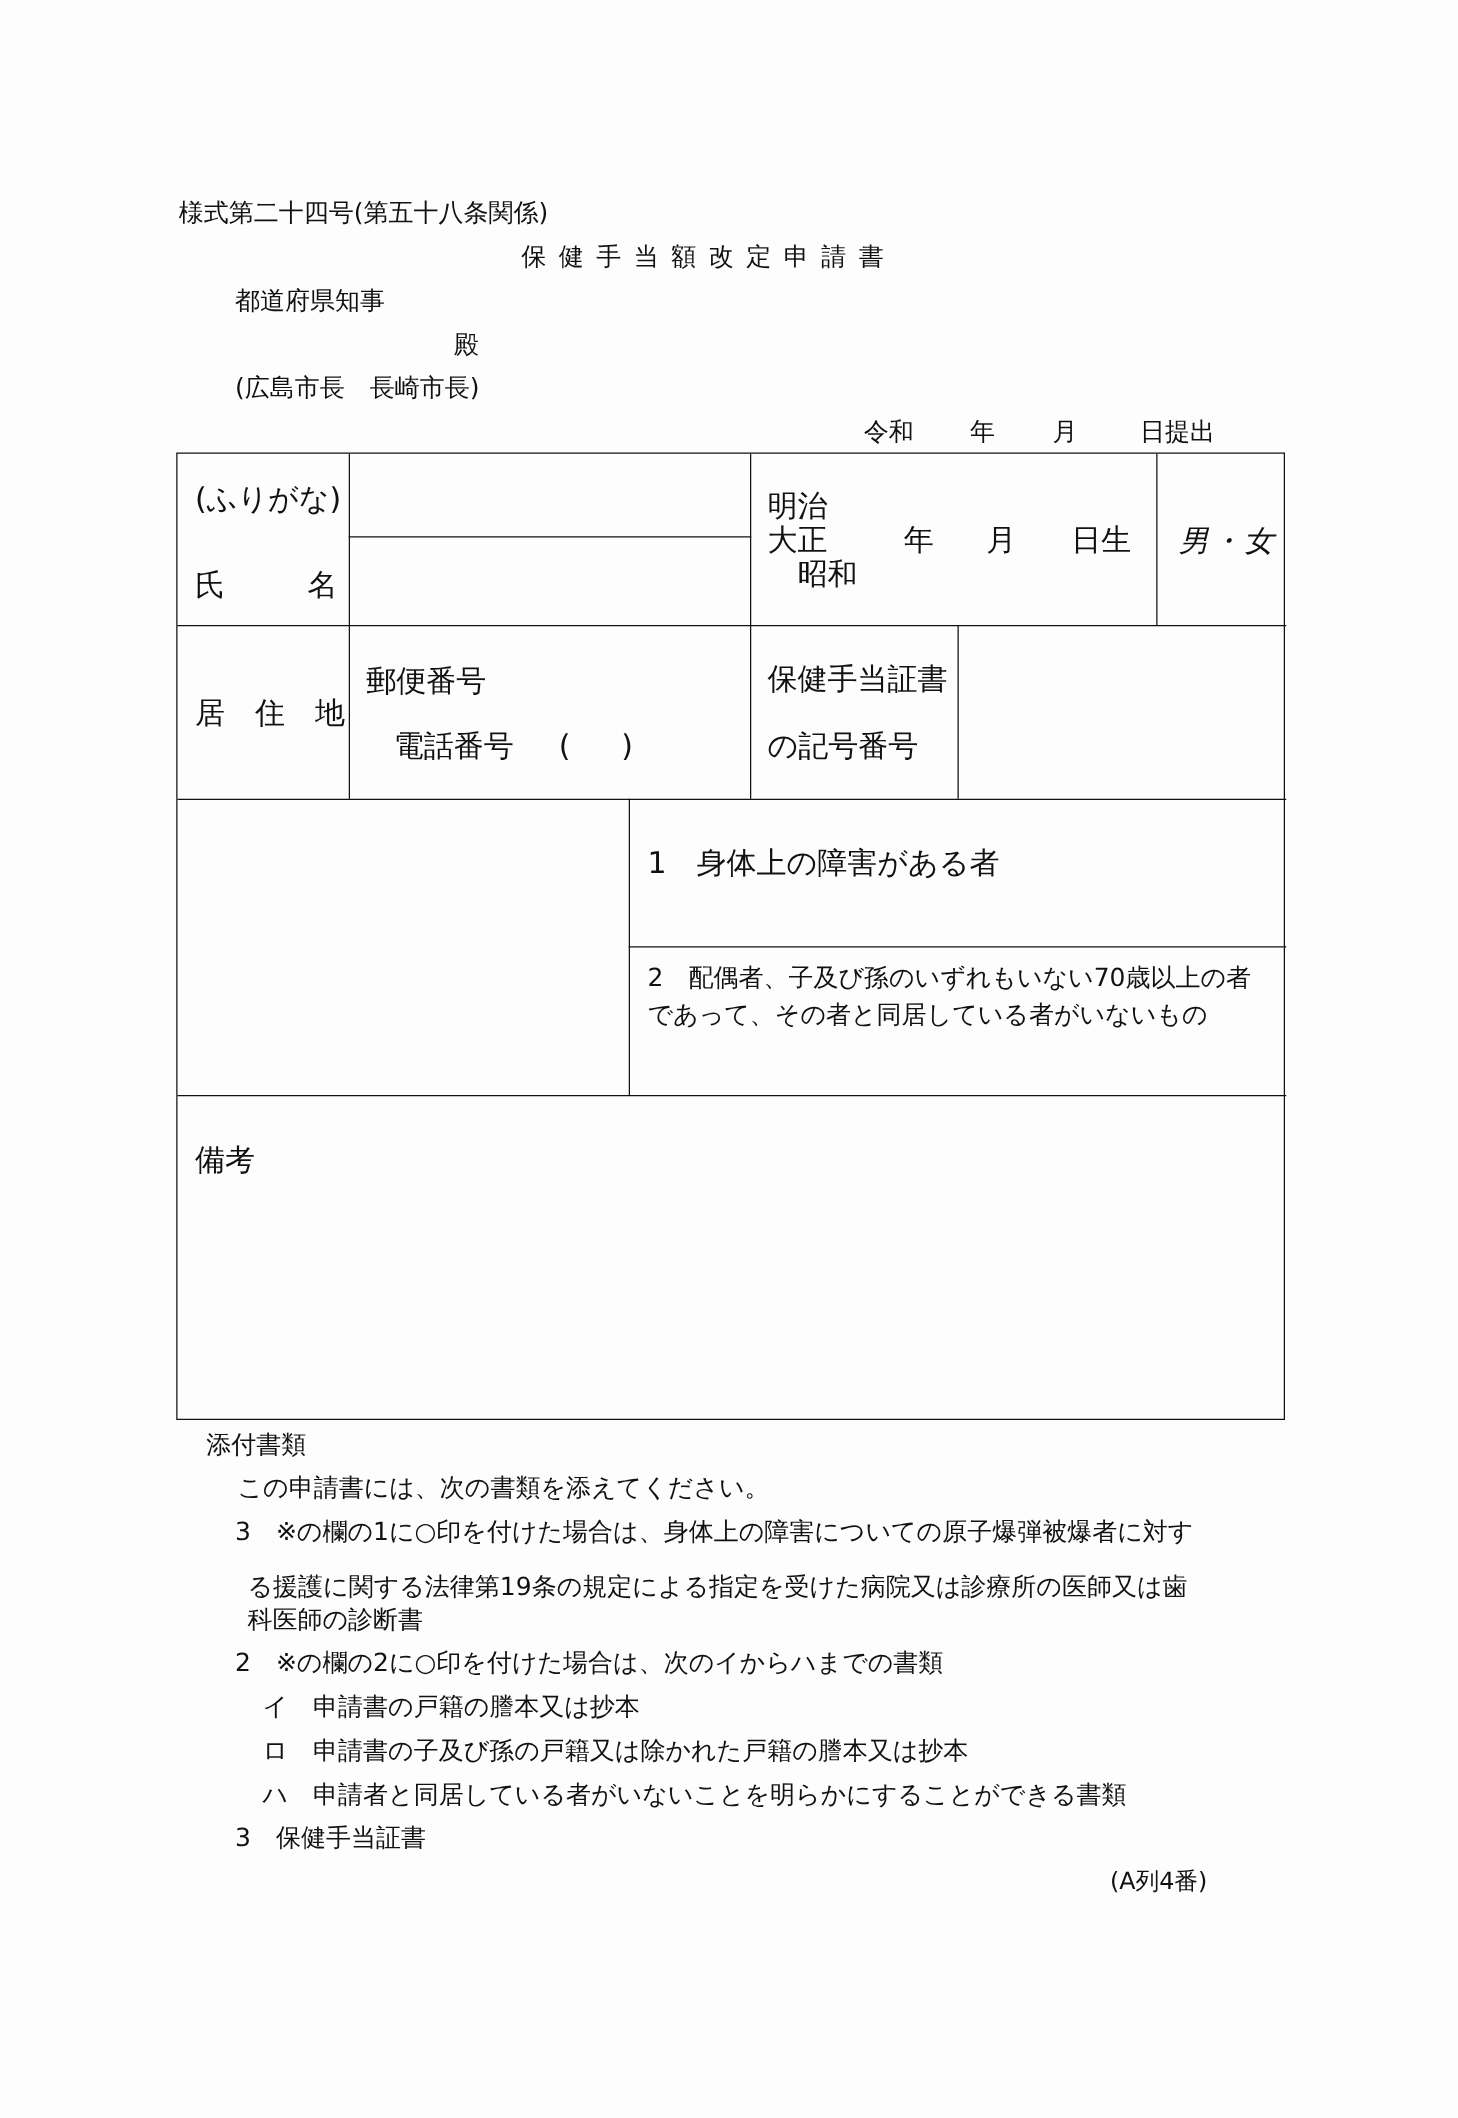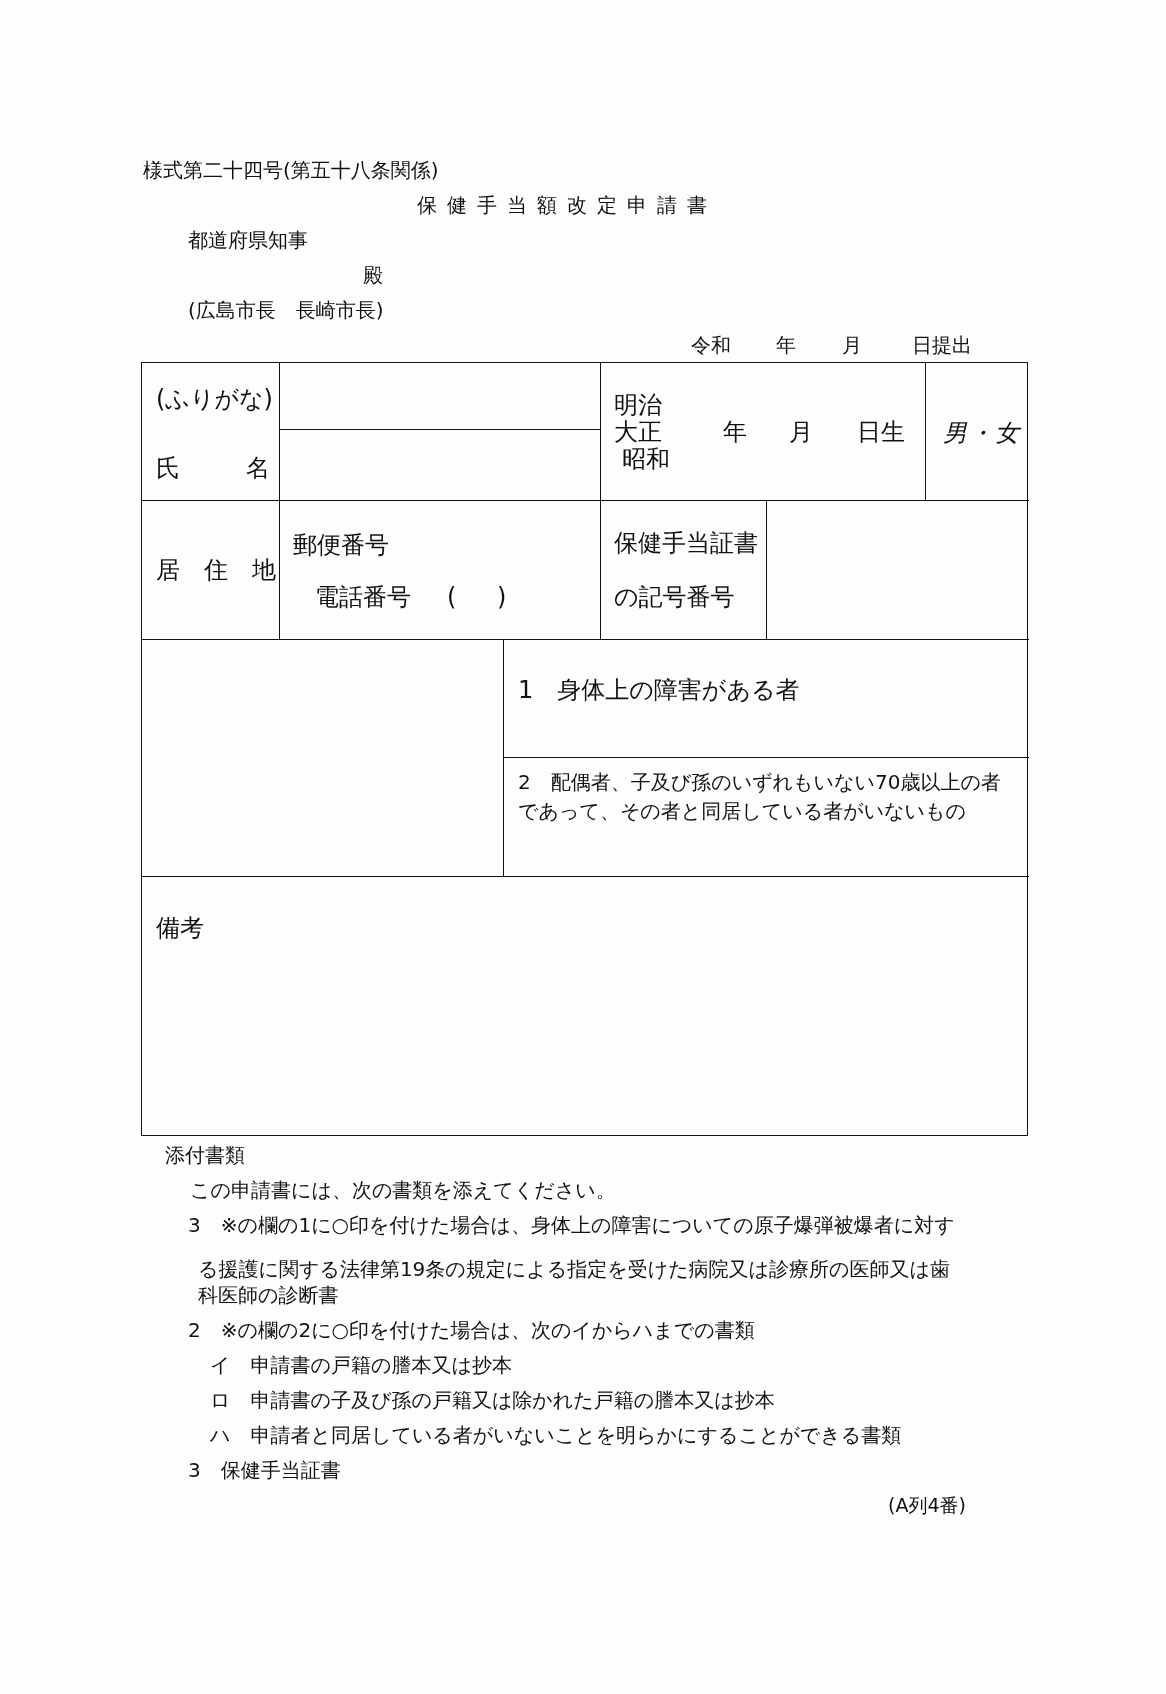--- a/index.html
+++ b/index.html
@@ -45,21 +45,21 @@
   <div class="vl" style="left:361px;top:276px;height:237px;"></div>
 
   <div class="cell-text" style="left:14px;top:24px;">(ふりがな)</div>
   <div class="cell-text" style="left:14px;top:93px;">氏</div>
   <div class="cell-text" style="left:104px;top:93px;">名</div>
   <div style="position:absolute;left:140px;top:2px;width:316px;height:62px;"></div>
   <div style="position:absolute;left:140px;top:70px;width:316px;height:64px;"></div>
 
   <div class="cell-text" style="left:472px;top:30px;">明治</div>
   <div class="cell-text" style="left:472px;top:57px;">大正</div>
-  <div class="cell-text" style="left:480px;top:84px;">昭和</div>
+  <div class="cell-text" style="left:496px;top:84px;">昭和</div>
   <div class="cell-text" style="left:581px;top:57px;">年</div>
   <div class="cell-text" style="left:647px;top:57px;">月</div>
   <div class="cell-text" style="left:715px;top:57px;">日生</div>
   <div class="cell-text" style="left:801px;top:58px;letter-spacing:2px;font-style:italic;">男・女</div>
 
   <div class="cell-text" style="left:14px;top:195px;">
     <span>居</span><span style="display:inline-block;width:24px"></span><span>住</span><span style="display:inline-block;width:24px"></span><span>地</span>
   </div>
   <div class="cell-text" style="left:151px;top:170px;">郵便番号</div>
   <div class="cell-text" style="left:173px;top:222px;">電話番号</div>

